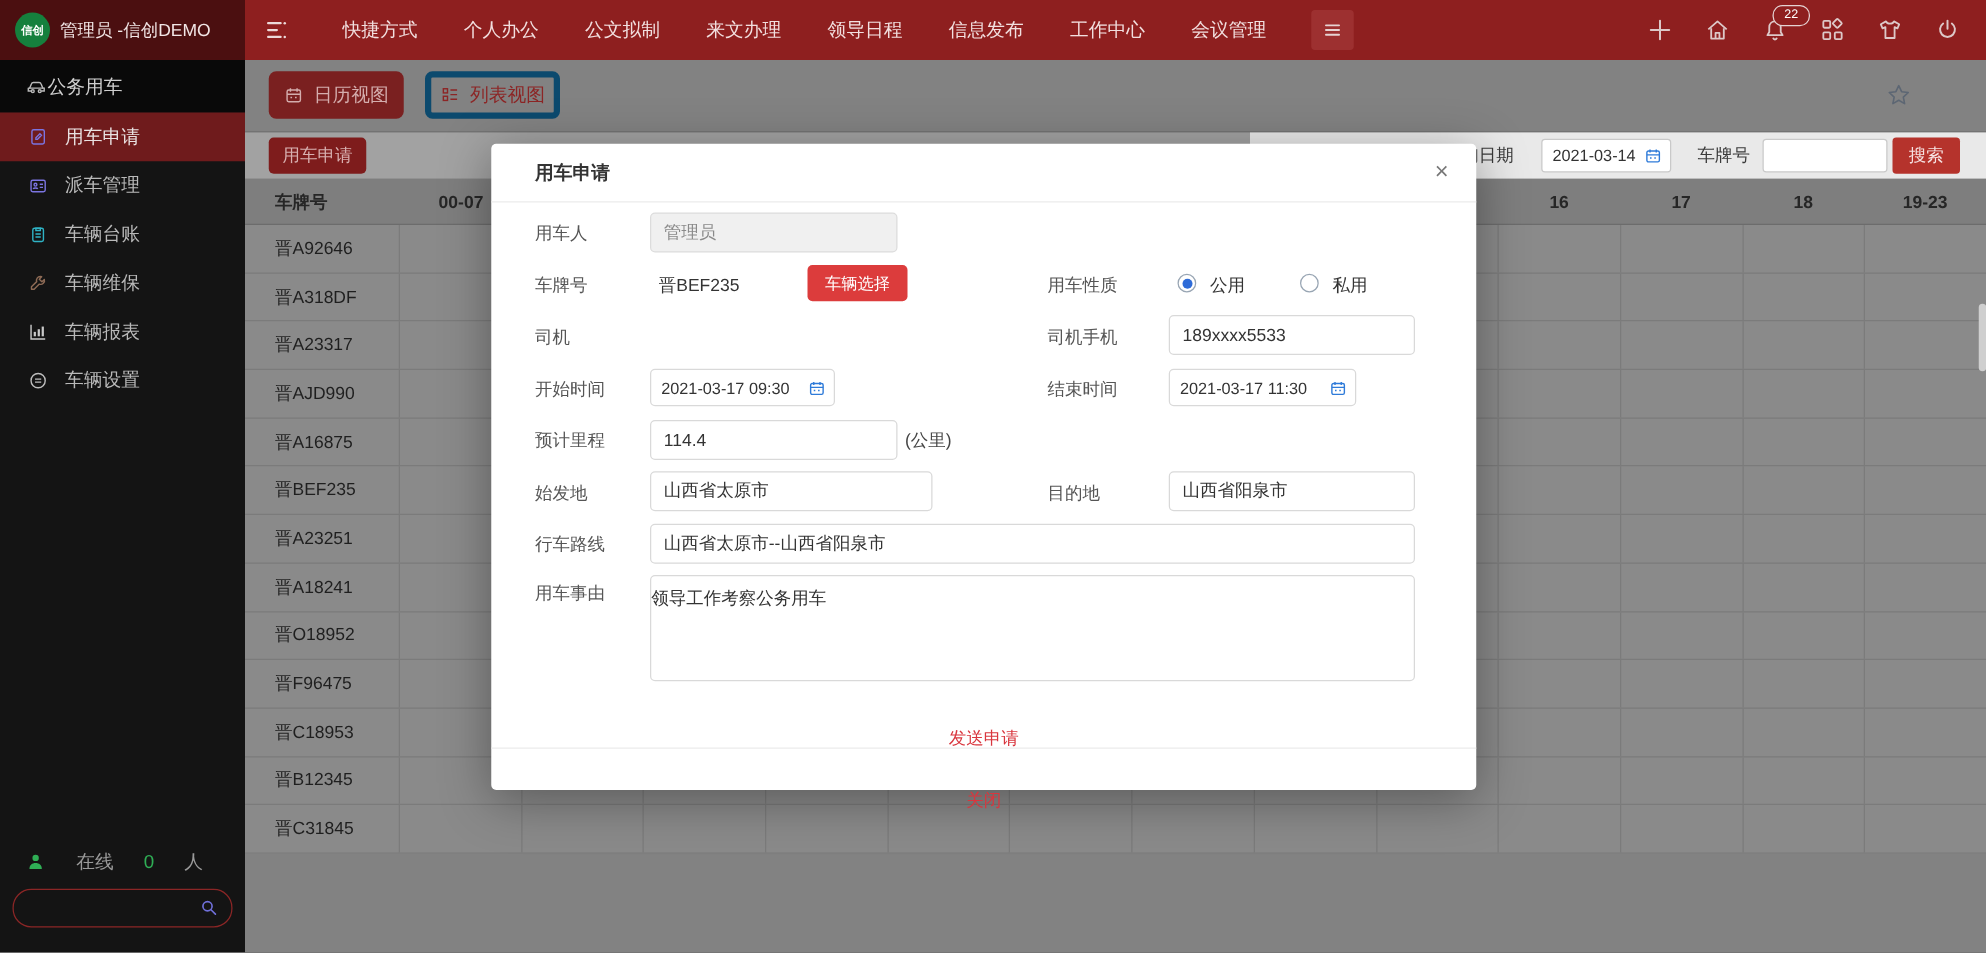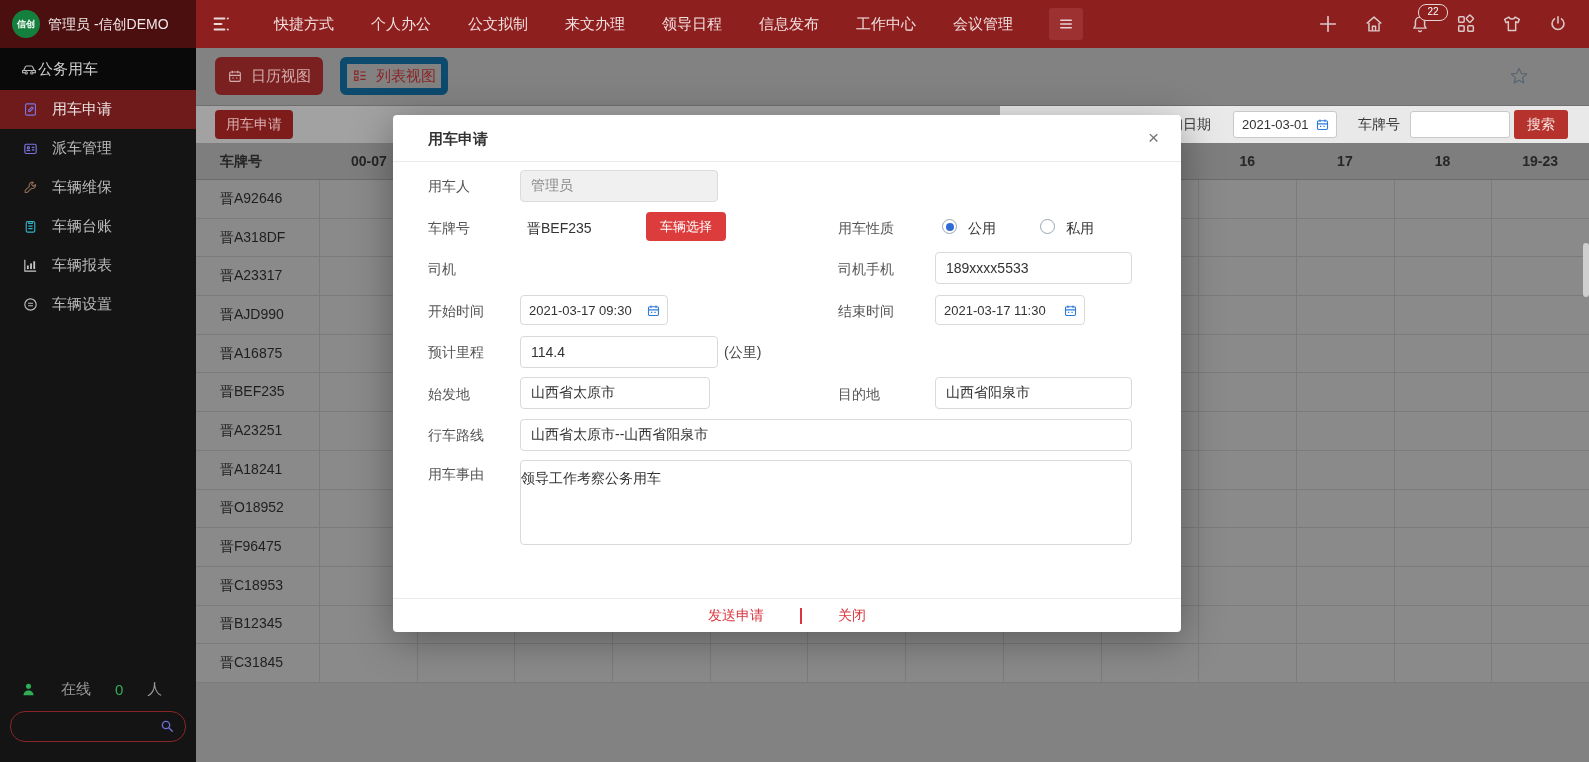--- a/index.html
+++ b/index.html
@@ -40,21 +40,21 @@
   .online-row { position:absolute; left:20px; top:632px; display:flex; align-items:center; gap:24px; font-size:15px; color:#9a9a9a; }
   .online-count { color:#2fae55; }
   .side-search { position:absolute; left:10px; top:663px; width:174px; height:29px; border:1px solid #8b2626; border-radius:15px; }
   .side-search input { position:absolute; left:12px; top:1px; width:128px; height:25px; background:transparent; border:none; outline:none; color:#ccc; }
   .side-search svg { position:absolute; right:10px; top:6px; width:16px; height:16px; color:#6f6fd8; }
 
   
   .topstrip { left:196px; top:48px; width:1393px; height:58px; background:#828282; border-bottom:1px solid #6f6f6f; box-sizing:border-box; }
   .btn-cal { left:215px; top:57px; width:108px; height:38px; background:#7a2020; border-radius:6px; color:#d4adad;
              display:flex; align-items:center; justify-content:center; gap:8px; font-size:15px; cursor:pointer; }
-  .btn-list { left:340px; top:57px; width:108px; height:38px; border:7px solid #0c4a6e; border-radius:6px; color:#8c2525;
+  .btn-list { left:340px; top:57px; width:108px; height:38px; border:5px solid #0c4a6e; border-radius:6px; color:#8c2525;
               display:flex; align-items:center; justify-content:center; gap:8px; font-size:15px; box-sizing:border-box; cursor:pointer; }
   .star-icon { left:1508px; top:65px; width:22px; height:22px; color:#5c6673; cursor:pointer; }
 
   
   .queryrow { left:196px; top:106px; width:1393px; height:37px; background:#a2a2a2; }
   .query-light { left:1000px; top:106px; width:589px; height:37px; background:#e9e9e9; }
   .btn-apply { left:215px; top:110px; width:78px; height:29px; background:#7e1c1c; border-radius:4px; color:#d8b0b0;
                font-size:14px; display:flex; align-items:center; justify-content:center; cursor:pointer; }
   .q-label { height:37px; line-height:37px; font-size:14px; color:#3a3a3a; }
   .q-date-label { left:1155px; top:106px; }
@@ -97,21 +97,21 @@
                 border-right:4px solid transparent; border-top:5px solid #8a8a8a; }
   .datebox { display:flex; align-items:center; cursor:pointer; padding:0 6px 0 8px !important; }
   .datebox span { font-size:13px; color:#333; white-space:nowrap; }
   .datebox svg { margin-left:auto; width:15px; height:15px; color:#2f7bd9; flex:none; }
   .btn-vehicle { position:absolute; left:253px; top:97px; width:80px; height:29px; background:#dc3c3c; border-radius:4px;
                  color:#fff; font-size:13px; display:flex; align-items:center; justify-content:center; cursor:pointer; }
   .radio { position:absolute; width:15px; height:15px; border:1px solid #98a5b3; border-radius:50%; box-sizing:border-box; cursor:pointer; }
   .radio.sel-on::after { content:""; position:absolute; left:2.5px; top:2.5px; width:8px; height:8px; border-radius:50%; background:#2e6bd8; }
   textarea.inp { resize:none; padding:8px 0; font-family:inherit; line-height:1.4; }
   .m-footer { position:absolute; left:0; top:483px; width:100%; height:34px; border-top:1px solid #ebebeb; box-sizing:border-box;
-              display:flex; align-items:center; justify-content:center; gap:36px; }
+              display:flex; align-items:center; justify-content:center; gap:16px;flex-direction:column; }
   .m-link { color:#d9363e; font-size:14px; cursor:pointer; }
   .m-sep { width:2px; height:16px; background:#d9363e; }
 </style>
 </head>
 <body>
 
 <div id="app">
 
   <div class="abs topbar">
     <div class="brand">
@@ -203,32 +203,32 @@
       <div class="menu-item">
         <svg class="mi ic-purple" viewBox="0 0 24 24" fill="none" stroke="currentColor" stroke-width="1.6">
           <rect x="4" y="6" width="16" height="13" rx="2"></rect>
             <circle cx="9" cy="11" r="1.6"></circle>
           <path d="M6.5 15.8c.5-1.5 4.5-1.5 5 0"></path>
             <path d="M13.8 10.5h3.7M13.8 14h3.7"></path>
         </svg>
         <span>派车管理</span>
       </div>
       <div class="menu-item">
-        <svg class="mi ic-brown" viewBox="0 0 24 24" fill="none" stroke="currentColor" stroke-width="1.6" stroke-linejoin="round">
-          <path d="M14.5 4.5a4.3 4.3 0 0 0-4.1 5.8L4.5 16v3h3l5.9-5.9a4.3 4.3 0 0 0 5.6-5.3l-2.7 2.7-3-3 2.7-2.7a4.3 4.3 0 0 0-1.5-.3z"></path>
-        </svg>
-        <span>车辆维保</span>
-      </div>
-      <div class="menu-item">
         <svg class="mi ic-teal" viewBox="0 0 24 24" fill="none" stroke="currentColor" stroke-width="1.6">
           <rect x="6" y="5" width="12" height="15" rx="2"></rect>
             <path d="M9.5 5h5v2.6h-5z"></path>
             <path d="M9 11.5h6M9 15h6"></path>
         </svg>
         <span>车辆台账</span>
+      </div>
+      <div class="menu-item">
+        <svg class="mi ic-brown" viewBox="0 0 24 24" fill="none" stroke="currentColor" stroke-width="1.6" stroke-linejoin="round">
+          <path d="M14.5 4.5a4.3 4.3 0 0 0-4.1 5.8L4.5 16v3h3l5.9-5.9a4.3 4.3 0 0 0 5.6-5.3l-2.7 2.7-3-3 2.7-2.7a4.3 4.3 0 0 0-1.5-.3z"></path>
+        </svg>
+        <span>车辆维保</span>
       </div>
       <div class="menu-item">
         <svg class="mi ic-light" viewBox="0 0 24 24" fill="none" stroke="currentColor" stroke-width="1.6">
           <path d="M4 4v16h16"></path>
             <rect x="7" y="12" width="2.5" height="5" fill="currentColor" stroke="none"></rect>
           <rect x="11.5" y="9" width="2.5" height="8" fill="currentColor" stroke="none"></rect>
           <rect x="16" y="6" width="2.5" height="11" fill="currentColor" stroke="none"></rect>
         </svg>
         <span>车辆报表</span>
       </div>
@@ -279,21 +279,21 @@
     <svg viewBox="0 0 24 24" fill="none" stroke="currentColor" stroke-width="1.4" stroke-linejoin="round">
       <path d="M12 3.8l2.5 5.3 5.8.7-4.3 4 1.1 5.7L12 16.6l-5.1 2.9 1.1-5.7-4.3-4 5.8-.7z"></path>
     </svg>
   </div>
 
   <div class="abs queryrow"></div>
   <div class="abs query-light"></div>
   <div class="abs btn-apply">用车申请</div>
   <div class="abs q-label q-date-label">查询日期</div>
   <div class="abs q-date-box">
-    <span>2021-03-01</span>
+    <span>2021-03-14</span>
     <svg viewBox="0 0 24 24" fill="none" stroke="currentColor" stroke-width="1.8">
       <rect x="4" y="6" width="16" height="14" rx="2"></rect>
         <path d="M8 4v4M16 4v4M4 11h16"></path>
         <path d="M8 15h2M13.5 15h2"></path>
     </svg>
   </div>
   <div class="abs q-label q-plate-label">车牌号</div>
   <input class="abs q-plate-input" value="" style="">
   <div class="abs btn-search">搜索</div>
 
@@ -568,21 +568,21 @@
           <path d="M8 4v4M16 4v4M4 11h16"></path>
           <path d="M8 15h2M13.5 15h2"></path>
       </svg>
     </div>
 
     <div class="m-label" style="left:35px; top:229px;">预计里程</div>
     <input class="inp" style="left: 127px; top: 221px; width: 198px; height: 32px;" value="114.4">
     <div class="m-text" style="left:331px; top:229px; color:#444;">(公里)</div>
 
     <div class="m-label" style="left:35px; top:271px;">始发地</div>
-    <input class="inp" style="left: 127px; top: 262px; width: 190px; height: 32px;" value="山西省太原市">
+    <input class="inp" style="left: 127px; top: 262px; width: 226px; height: 32px;" value="山西省太原市">
 
     <div class="m-label" style="left:445px; top:271px;">目的地</div>
     <input class="inp" style="left: 542px; top: 262px; width: 197px; height: 32px;" value="山西省阳泉市">
 
     <div class="m-label" style="left:35px; top:312px;">行车路线</div>
     <input class="inp" style="left: 127px; top: 304px; width: 612px; height: 32px;" value="山西省太原市--山西省阳泉市">
 
     <div class="m-label" style="left:35px; top:351px;">用车事由</div>
     <textarea class="inp" style="left: 127px; top: 345px; width: 612px; height: 85px;">领导工作考察公务用车</textarea>
 

